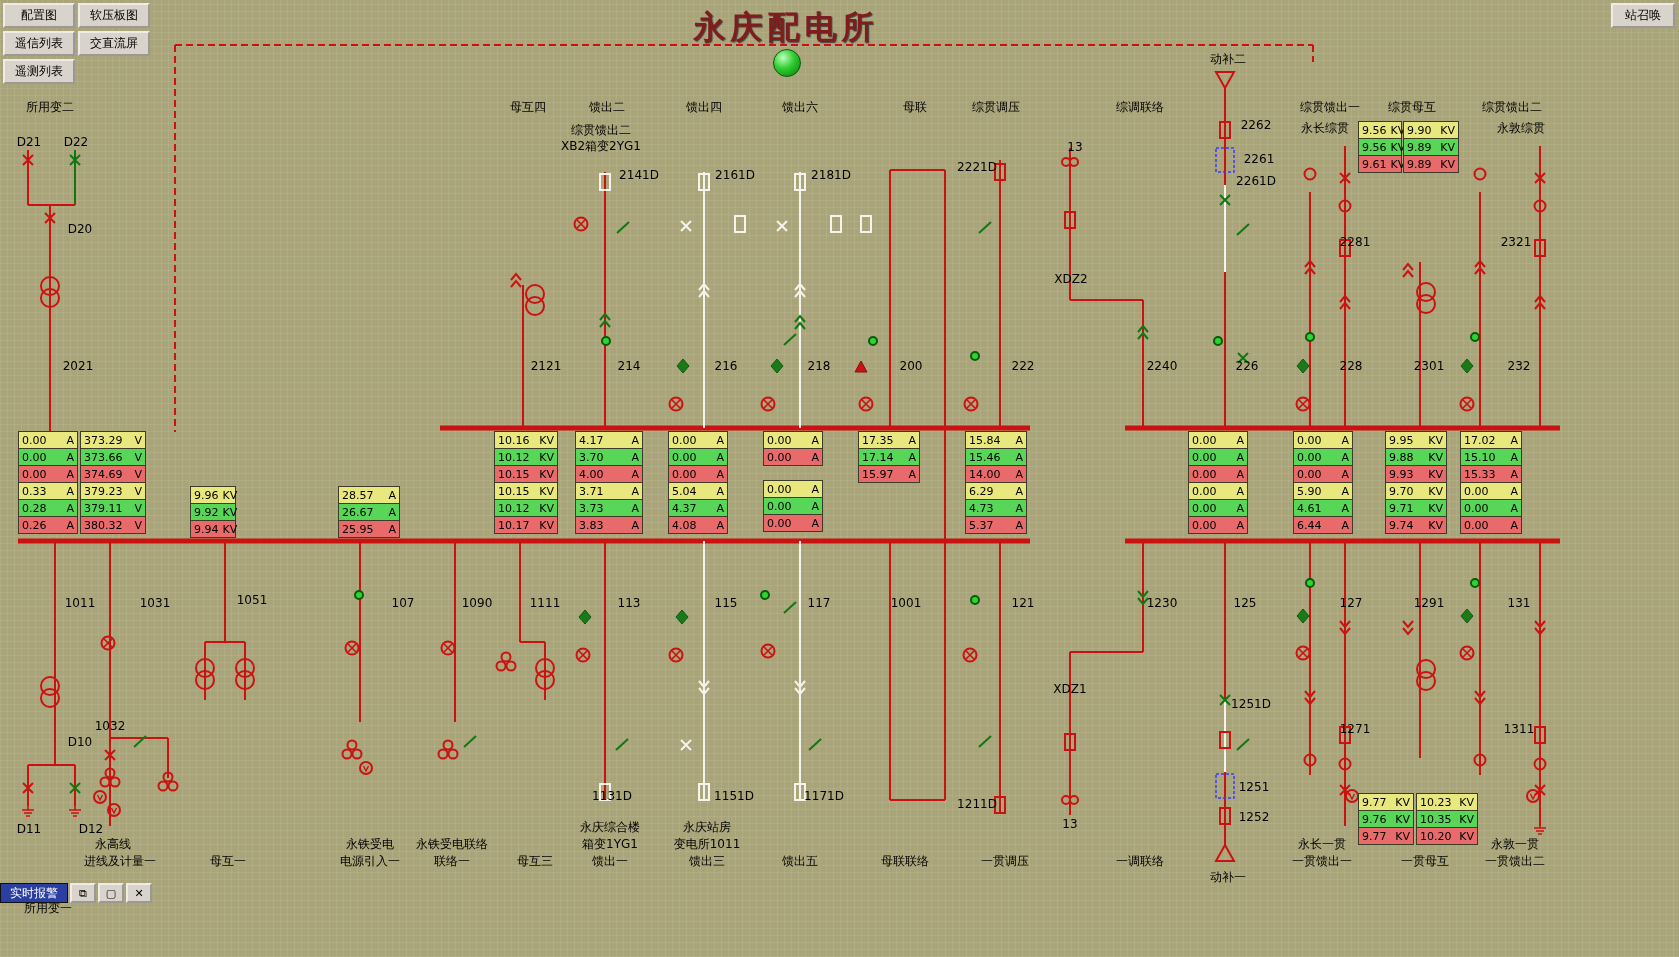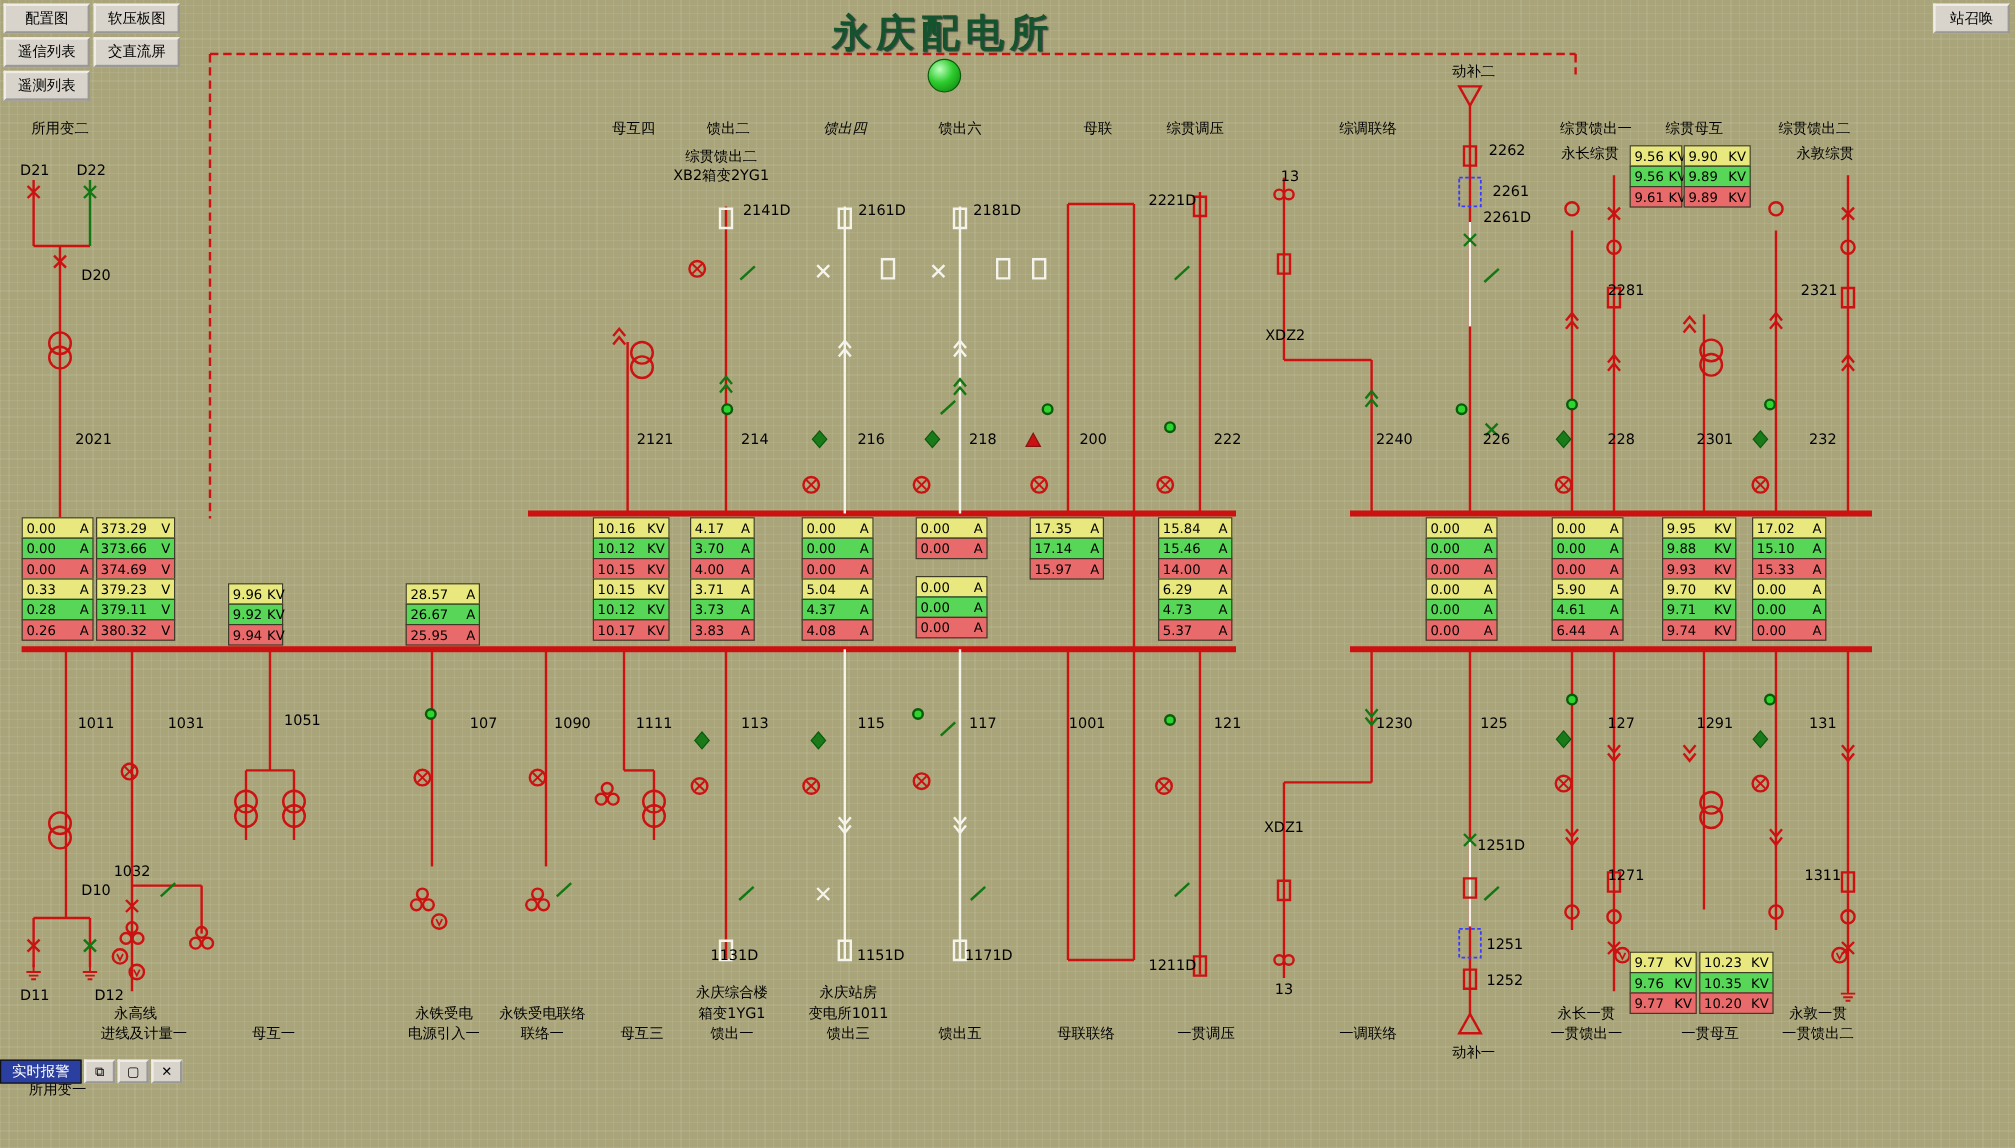--- a/index.html
+++ b/index.html
@@ -21,21 +21,21 @@
   .mrow.g{background:#57d657;}
   .mrow.r{background:#e86a6a;}
   .mrow.gap{border:none;background:transparent;}
   .unit{margin-left:4px;}
   #toolbar{position:absolute;left:3px;top:3px;width:156px;display:flex;flex-wrap:wrap;gap:3px;z-index:3;}
   .tbtn{width:72px;height:25px;background:#d8d4cc;border:2px outset #efece6;font-size:12px;
         font-family:"DejaVu Sans",sans-serif;color:#000;padding:0;cursor:pointer;}
   #station-call{position:absolute;right:4px;top:3px;width:64px;height:25px;background:#d8d4cc;
         border:2px outset #efece6;font-size:12px;color:#000;z-index:3;cursor:pointer;}
   #page-title{position:absolute;left:786px;top:6px;transform:translateX(-50%);
-        font-size:32px;font-weight:bold;color:#14532d;letter-spacing:5px;z-index:3;
+        font-size:32px;font-weight:bold;color:#7f1d1d;letter-spacing:5px;z-index:3;
         text-shadow:1px 1px 1px #444;white-space:nowrap;}
   #title-ball{position:absolute;left:773px;top:49px;width:26px;height:26px;border-radius:50%;z-index:3;
         background:radial-gradient(circle at 35% 30%, #bdffbd, #2ecc2e 45%, #0a7a0a);border:1px solid #0a5a0a;}
   #statusbar{position:absolute;left:0;top:883px;height:20px;display:flex;align-items:stretch;z-index:4;}
   #alarm-btn{background:#2a3f9f;color:#fff;font-size:12px;padding:2px 9px;border:1px solid #111;
         display:flex;align-items:center;}
   .sbtn{width:22px;background:#d8d4cc;border:2px outset #efece6;font-size:11px;color:#000;
         display:flex;align-items:center;justify-content:center;margin-left:2px;cursor:pointer;}
 </style>
 </head>
@@ -569,21 +569,21 @@
     <g transform="translate(1540,826)">
       <path d="M0 -4 L0 2 M-6 2 L6 2 M-4 5 L4 5 M-2 8 L2 8" stroke="#cc1111" stroke-width="1.6" fill="none"></path>
     </g>
   </svg>
 <div id="overlay">
     <div class="dlabel" style="left: 50px; top: 100px;">所用变二</div>
     <div class="dlabel" style="left: 528px; top: 100px;">母互四</div>
     <div class="dlabel" style="left: 607px; top: 100px;">馈出二</div>
     <div class="dlabel" style="left: 601px; top: 123px;">综贯馈出二</div>
     <div class="dlabel" style="left: 601px; top: 139px;">XB2箱变2YG1</div>
-    <div class="dlabel" style="left: 704px; top: 100px; font-style: italic;">馈出四</div>
+    <div class="dlabel" style="left: 704px; top: 100px;">馈出四</div>
     <div class="dlabel" style="left: 800px; top: 100px;">馈出六</div>
     <div class="dlabel" style="left: 915px; top: 100px;">母联</div>
     <div class="dlabel" style="left: 996px; top: 100px;">综贯调压</div>
     <div class="dlabel" style="left: 1140px; top: 100px;">综调联络</div>
     <div class="dlabel" style="left: 1228px; top: 52px;">动补二</div>
     <div class="dlabel" style="left: 1330px; top: 100px;">综贯馈出一</div>
     <div class="dlabel" style="left: 1325px; top: 121px;">永长综贯</div>
     <div class="dlabel" style="left: 1412px; top: 100px;">综贯母互</div>
     <div class="dlabel" style="left: 1512px; top: 100px;">综贯馈出二</div>
     <div class="dlabel" style="left: 1521px; top: 121px;">永敦综贯</div>
@@ -768,21 +768,21 @@
       </div>
       <div class="mrow g">
         <span>10.12</span>
         <span class="unit">KV</span>
       </div>
       <div class="mrow r">
         <span>10.17</span>
         <span class="unit">KV</span>
       </div>
     </div>
-    <div class="mtable" style="left: 575px; top: 432px; width: 54px;">
+    <div class="mtable" style="left: 575px; top: 432px; width: 68px;">
       <div class="mrow y">
         <span>4.17</span>
         <span class="unit">A</span>
       </div>
       <div class="mrow g">
         <span>3.70</span>
         <span class="unit">A</span>
       </div>
       <div class="mrow r">
         <span>4.00</span>

